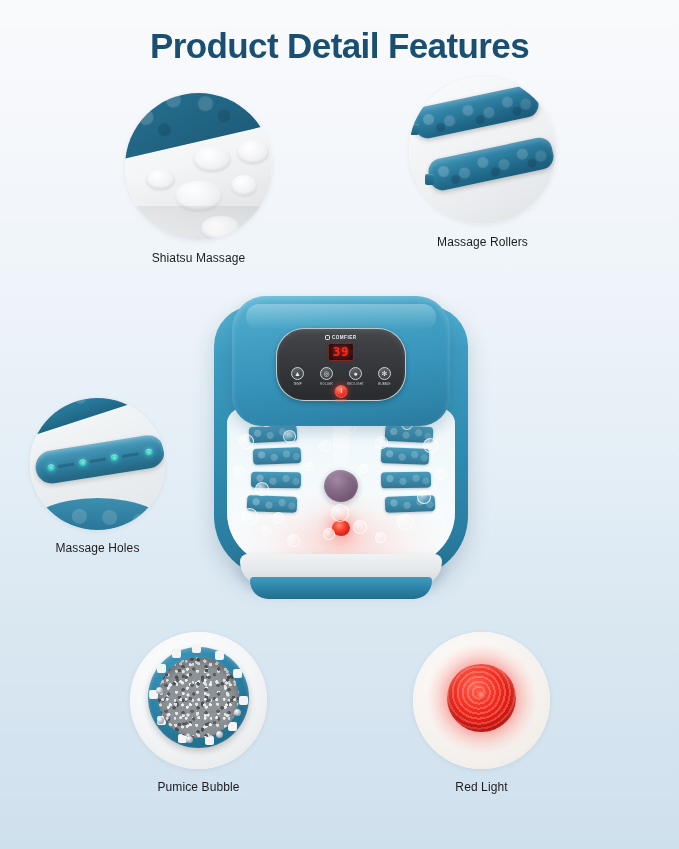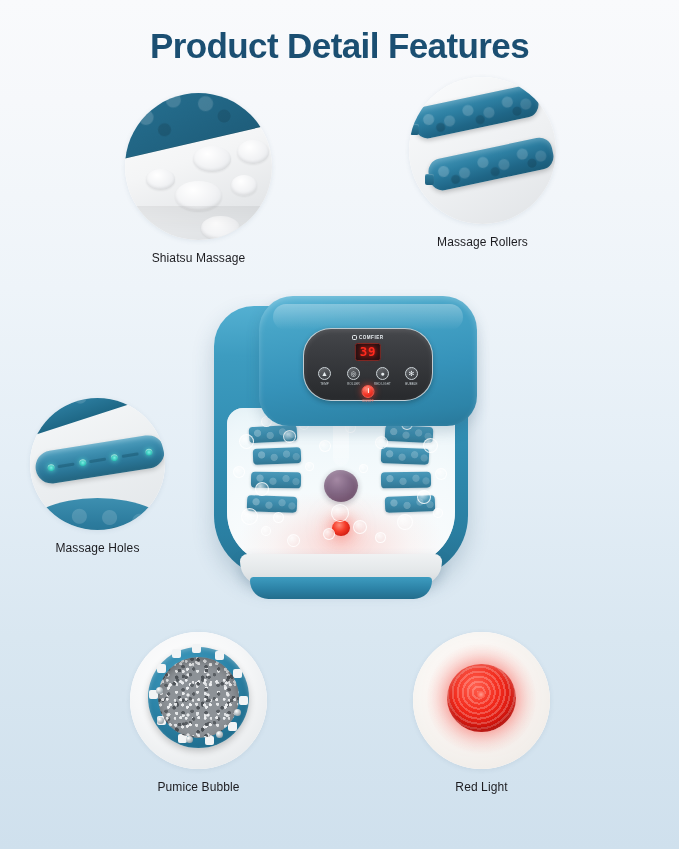--- a/index.html
+++ b/index.html
@@ -325,21 +325,20 @@
     position:absolute; left:40px; top:281px; width:182px; height:22px;
     border-radius:6px 6px 30px 30px;
     background:linear-gradient(180deg,#3d9cc0 0%,#2c82a6 55%,#236d8c 100%);
   }
   
   .spa-hood {
     position:absolute; left:22px; top:0px; width:218px; height:130px;
     border-radius:34px 34px 30px 30px;
     background:linear-gradient(172deg,#5cb6d7 0%, #46a4c7 22%, #3693ba 58%, #2d84a8 86%, #287799 100%);
     box-shadow:0 6px 14px rgba(40,80,110,.20), inset 0 3px 6px rgba(255,255,255,.22);
-    margin-left:27px;
   }
   .spa-hood-hl {
     position:absolute; left:14px; top:8px; width:190px; height:26px;
     border-radius:26px;
     background:linear-gradient(180deg, rgba(255,255,255,.30), rgba(255,255,255,0));
   }
   
   .panel {
     position:absolute; left:44px; top:32px; width:130px; height:73px;
     border-radius:28px;

